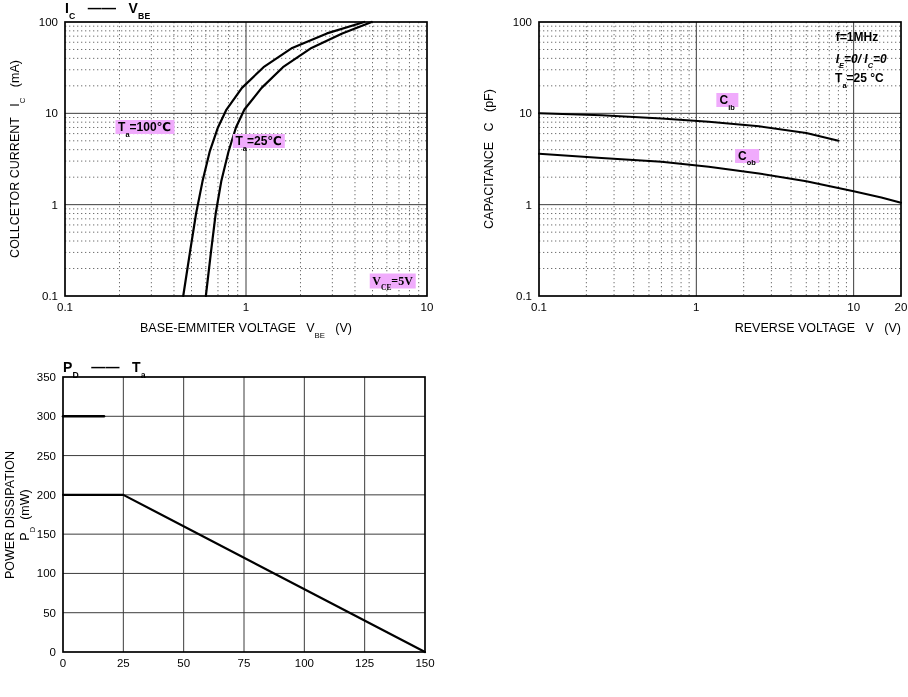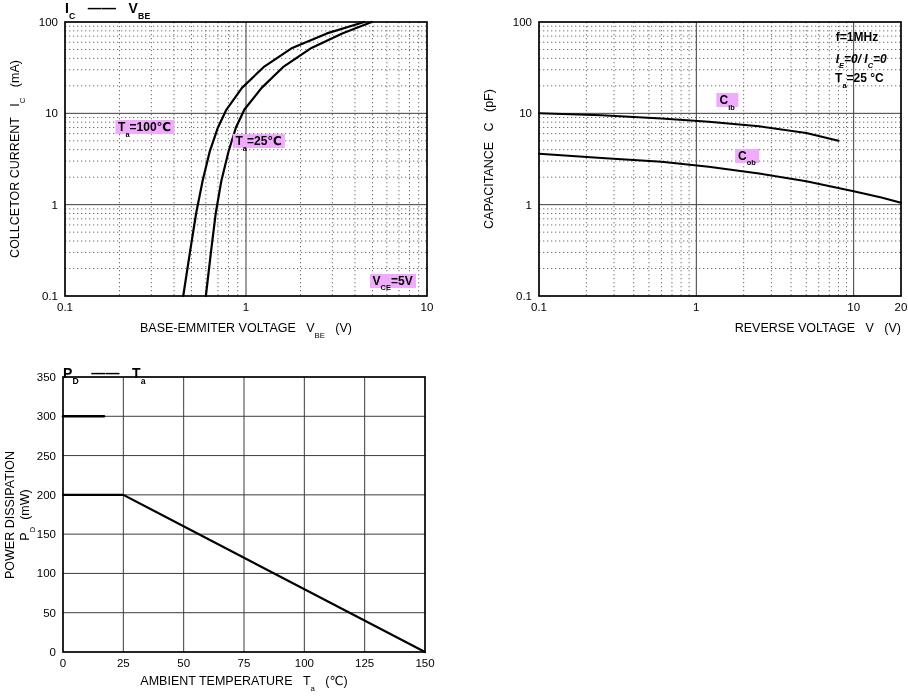--- a/index.html
+++ b/index.html
@@ -82,21 +82,21 @@
         <text x="58" y="300" text-anchor="end" class="tick">0.1</text>
         <text x="58" y="208.66666666666669" text-anchor="end" class="tick">1</text>
         <text x="58" y="117.33333333333334" text-anchor="end" class="tick">10</text>
         <text x="58" y="26" text-anchor="end" class="tick">100</text>
       </svg>
     <div class="title" style="left:65px;top:0;width:362px;">I<sub>C</sub>&nbsp;&nbsp;&nbsp;——&nbsp;&nbsp;&nbsp;V<sub>BE</sub></div>
     <div class="ylabel" style="left:15px;top:159px;">COLLCETOR CURRENT&nbsp;&nbsp;&nbsp;I<sub>C</sub>&nbsp;&nbsp;&nbsp;(mA)</div>
     <div class="xlabel" style="left:65px;top:321px;width:362px;">BASE-EMMITER VOLTAGE&nbsp;&nbsp;&nbsp;V<sub>BE</sub>&nbsp;&nbsp;&nbsp;(V)</div>
   <div class="anno bold bg" style="left: 144.64px; top: 127.49px; text-align: right;">T<sub>a</sub>=100℃</div>
       <div class="anno bold bg" style="left: 258.67px; top: 141.19px;">T<sub>a</sub>=25℃</div>
-      <div class="anno bold bg" style="left: 392.61px; top: 280.93px;">V<sub>CE</sub>=5V</div>
+      <div class="anno bold bg" style="left: 392.61px; top: 280.93px; font-family: Liberation Serif, serif;">V<sub>CE</sub>=5V</div>
     </div>
 
   <div class="chart" style="left:454px;top:0;width:454px;height:345px;">
     <svg width="454" height="345">
         <line x1="132.35829547450822" x2="132.35829547450822" y1="22" y2="296" class="gmin"></line>
         <line x1="160.06112242516798" x2="160.06112242516798" y1="22" y2="296" class="gmin"></line>
         <line x1="179.71659094901645" x2="179.71659094901645" y1="22" y2="296" class="gmin"></line>
         <line x1="194.96255678823766" x2="194.96255678823766" y1="22" y2="296" class="gmin"></line>
         <line x1="207.4194178996762" x2="207.4194178996762" y1="22" y2="296" class="gmin"></line>
         <line x1="217.95154390061901" x2="217.95154390061901" y1="22" y2="296" class="gmin"></line>
@@ -184,21 +184,20 @@
         <text x="425" y="312" text-anchor="middle" class="tick">150</text>
         <text x="56" y="301" text-anchor="end" class="tick">0</text>
         <text x="56" y="261.7142857142857" text-anchor="end" class="tick">50</text>
         <text x="56" y="222.42857142857144" text-anchor="end" class="tick">100</text>
         <text x="56" y="183.14285714285717" text-anchor="end" class="tick">150</text>
         <text x="56" y="143.85714285714286" text-anchor="end" class="tick">200</text>
         <text x="56" y="104.57142857142856" text-anchor="end" class="tick">250</text>
         <text x="56" y="65.2857142857143" text-anchor="end" class="tick">300</text>
         <text x="56" y="26" text-anchor="end" class="tick">350</text>
       </svg>
-    <div class="title" style="left:63px;top:10px;width:362px;">P<sub>D</sub>&nbsp;&nbsp;&nbsp;——&nbsp;&nbsp;&nbsp;T<sub>a</sub></div>
+    <div class="title" style="left:63px;top:4px;width:362px;">P<sub>D</sub>&nbsp;&nbsp;&nbsp;——&nbsp;&nbsp;&nbsp;T<sub>a</sub></div>
     <div class="ylabel" style="left:17px;top:160px;">
       <div class="l1">POWER DISSIPATION</div>
       <div class="l2">P<sub>D</sub>&nbsp;&nbsp;(mW)</div>
     </div>
-    <div class="xlabel" style="left:63px;top:318px;width:362px;">AMBIENT TEMPERATURE&nbsp;&nbsp;&nbsp;T<sub>a</sub>&nbsp;&nbsp;&nbsp;(℃)</div>
   </div>
 
 </div>
 
 </body></html>

